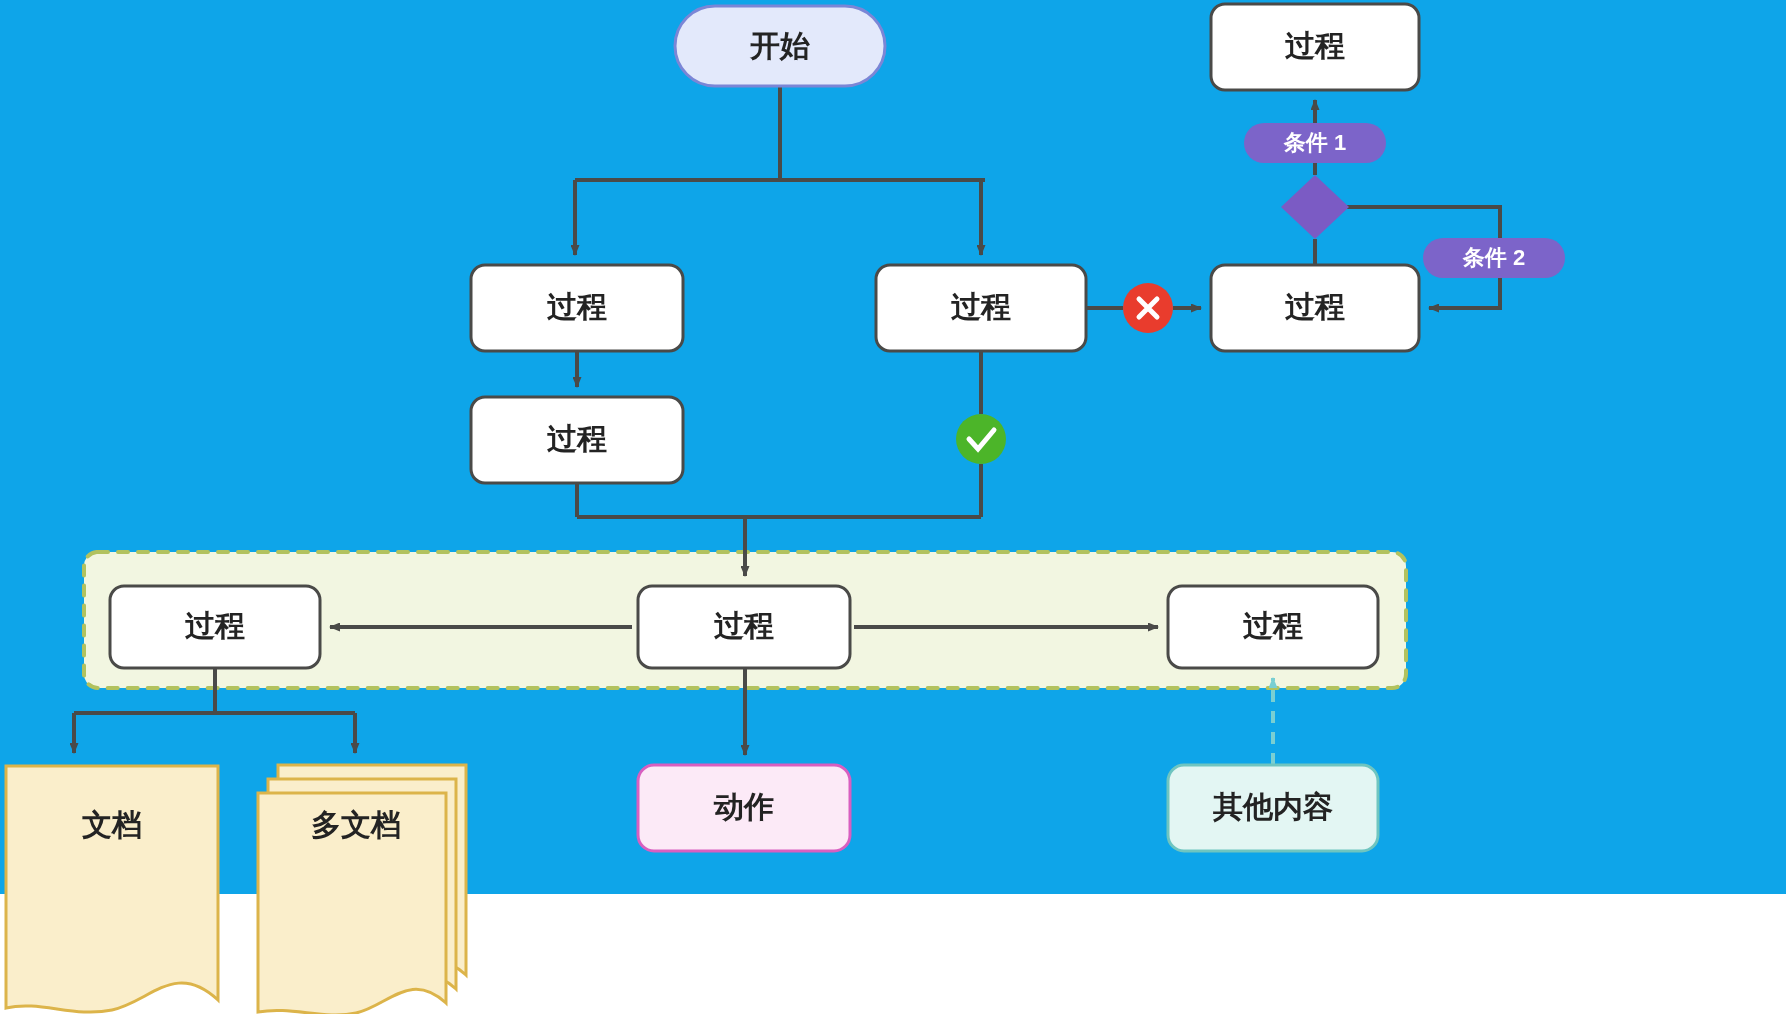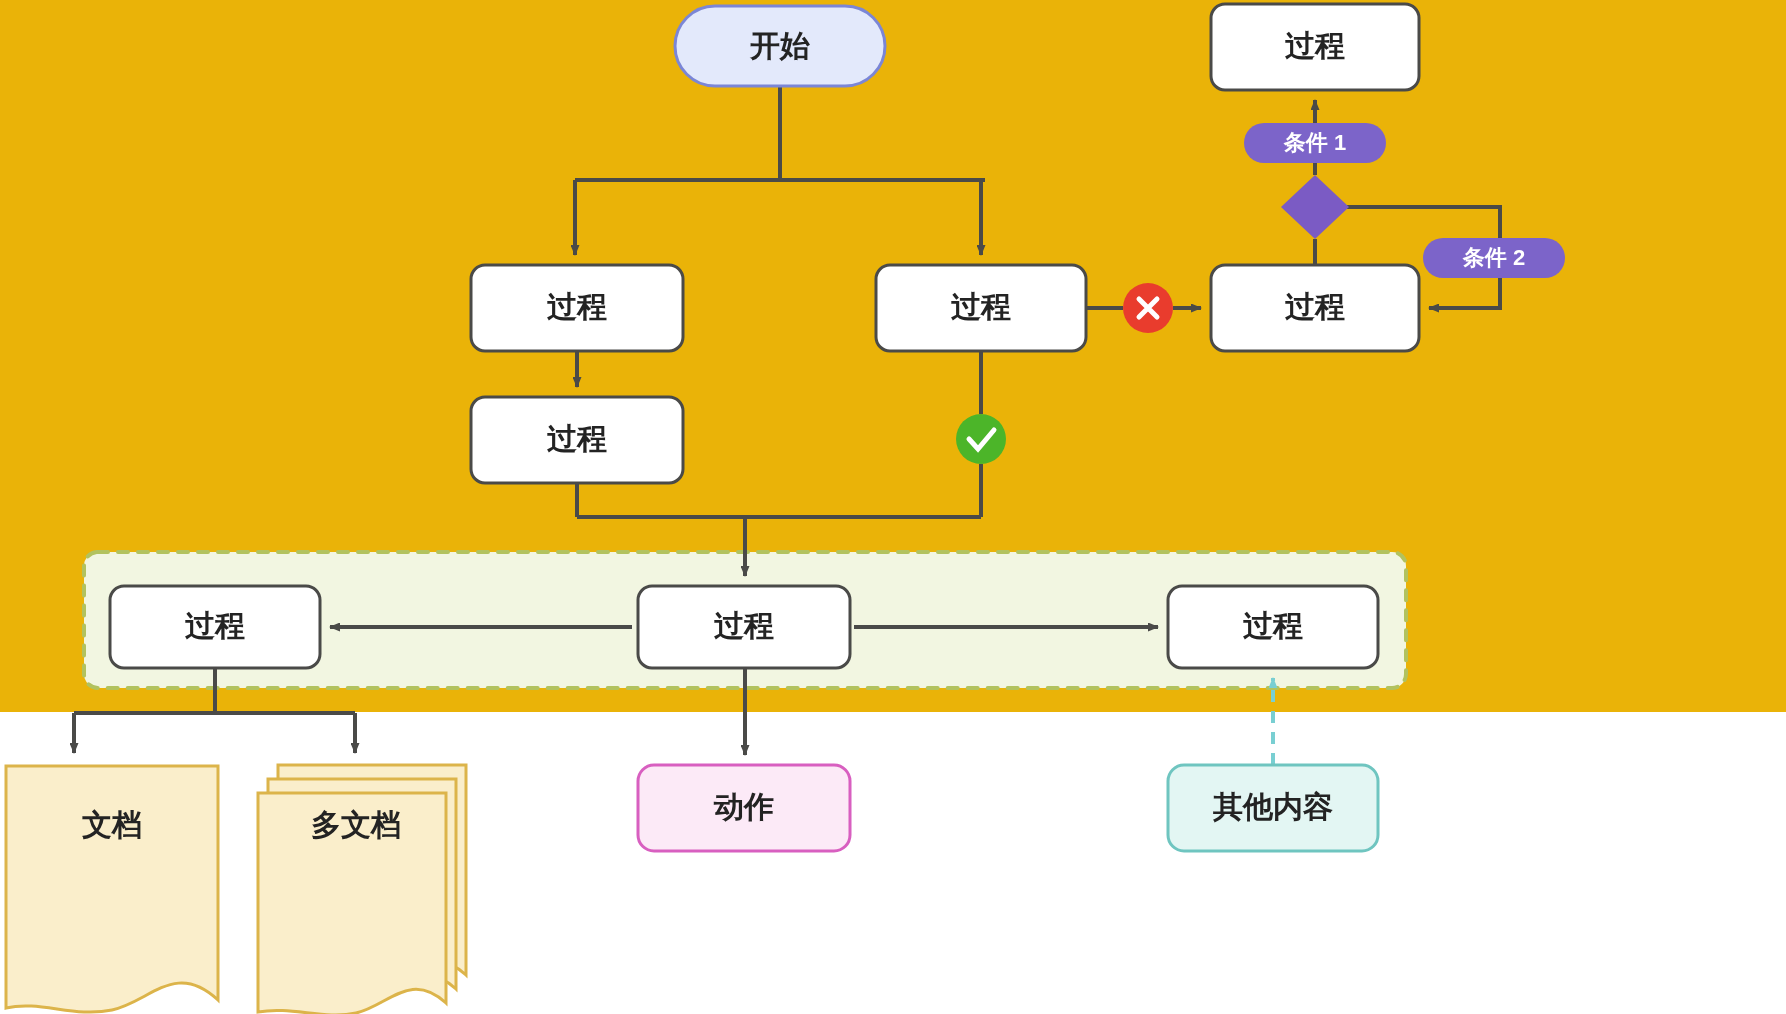--- a/index.html
+++ b/index.html
@@ -9,22 +9,22 @@
   }
   body {
     width: 1786px;
     height: 1014px;
     overflow: hidden;
     font-family: "Liberation Sans", "DejaVu Sans", sans-serif;
   }
   #canvas {
     position: relative;
     width: 1786px;
-    height: 712px;
-    background: #eab308;
+    height: 894px;
+    background: #0ea5e9;
   }
   svg.diagram {
     position: absolute;
     top: 0;
     left: 0;
     width: 1786px;
     height: 1014px;
     display: block;
   }
   .node-label {

